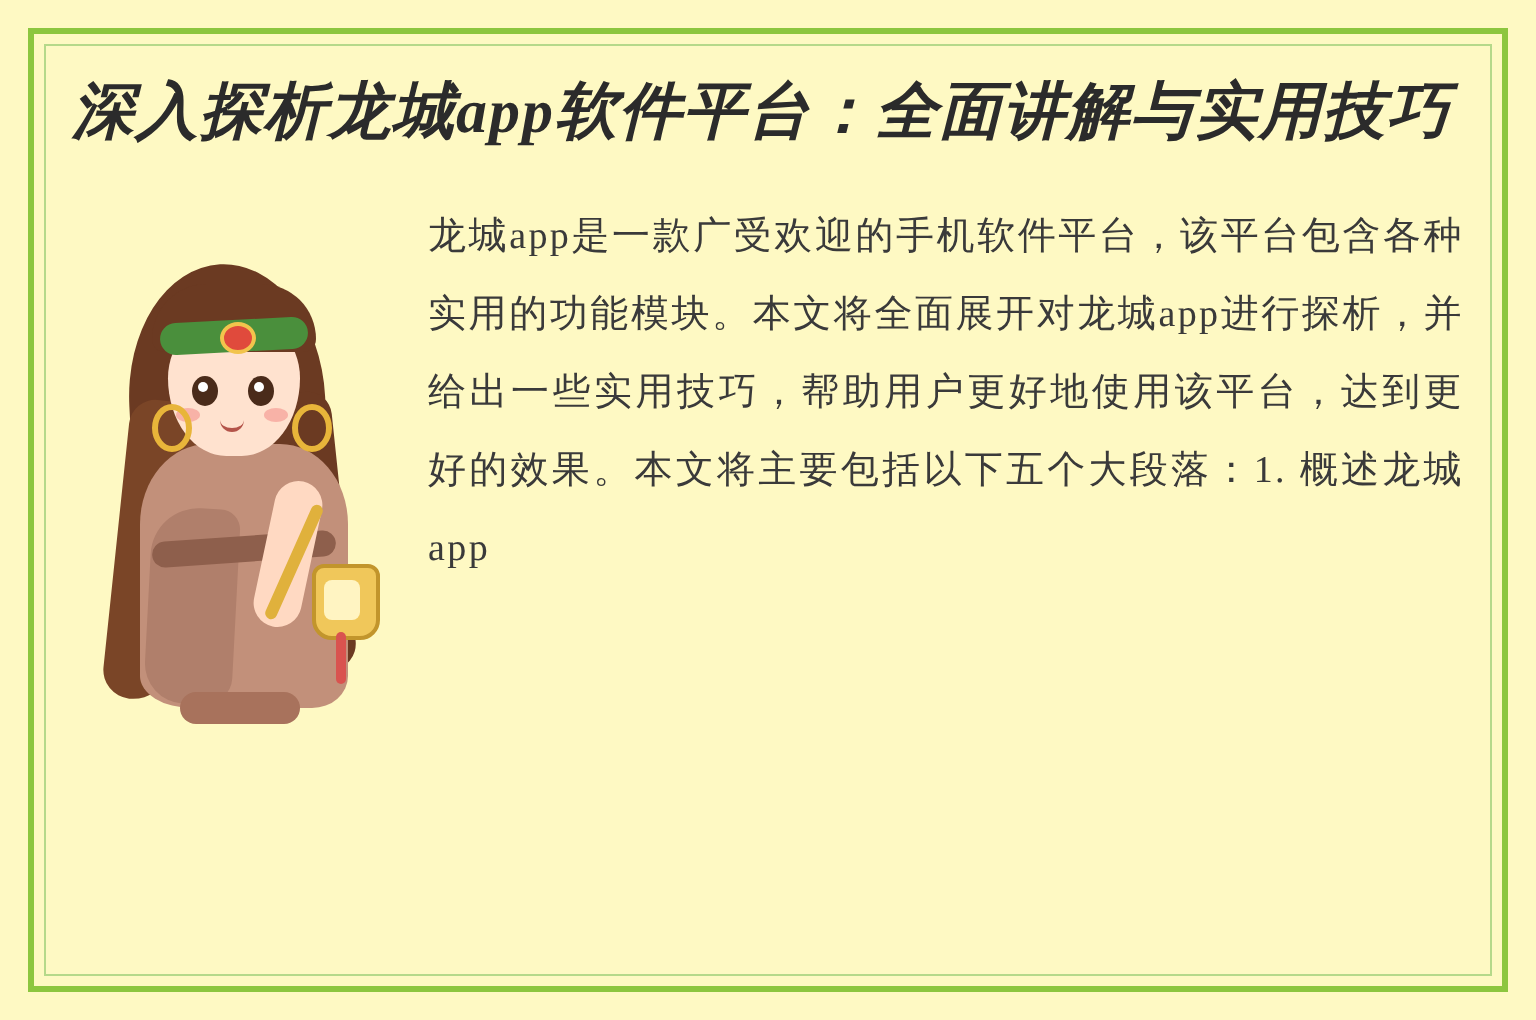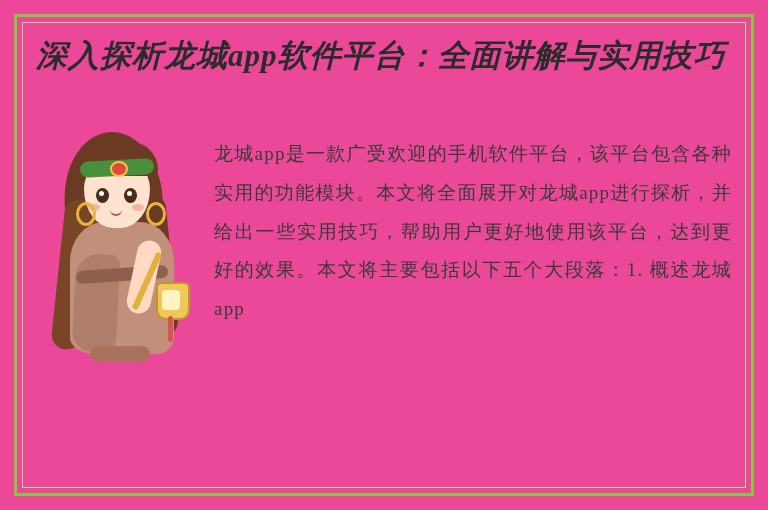--- a/index.html
+++ b/index.html
@@ -11,21 +11,21 @@
     height: 510px;
     background: #ffffff;
     font-family: "Liberation Sans", sans-serif;
     overflow: hidden;
   }
   .page {
     position: relative;
     width: 768px;
     height: 510px;
     box-sizing: border-box;
-    background: #ec4899;
+    background: #fef9c3;
   }
   .outer-frame {
     position: absolute;
     left: 14px;
     top: 14px;
     right: 14px;
     bottom: 14px;
     border: 3px solid #8cc63f;
     box-sizing: border-box;
   }
@@ -52,21 +52,21 @@
     font-weight: bold;
     font-style: italic;
     color: #2b2b2b;
     line-height: 1.42;
     letter-spacing: 1px;
     margin: 0 0 14px 0;
     white-space: pre-wrap;
   }
   .body-row {
     display: flex;
-    align-items: center;
+    align-items: flex-start;
   }
   .illustration {
     width: 168px;
     min-width: 168px;
     height: 260px;
     position: relative;
     margin-top: 12px;
   }
   .article-text {
     flex: 1;

